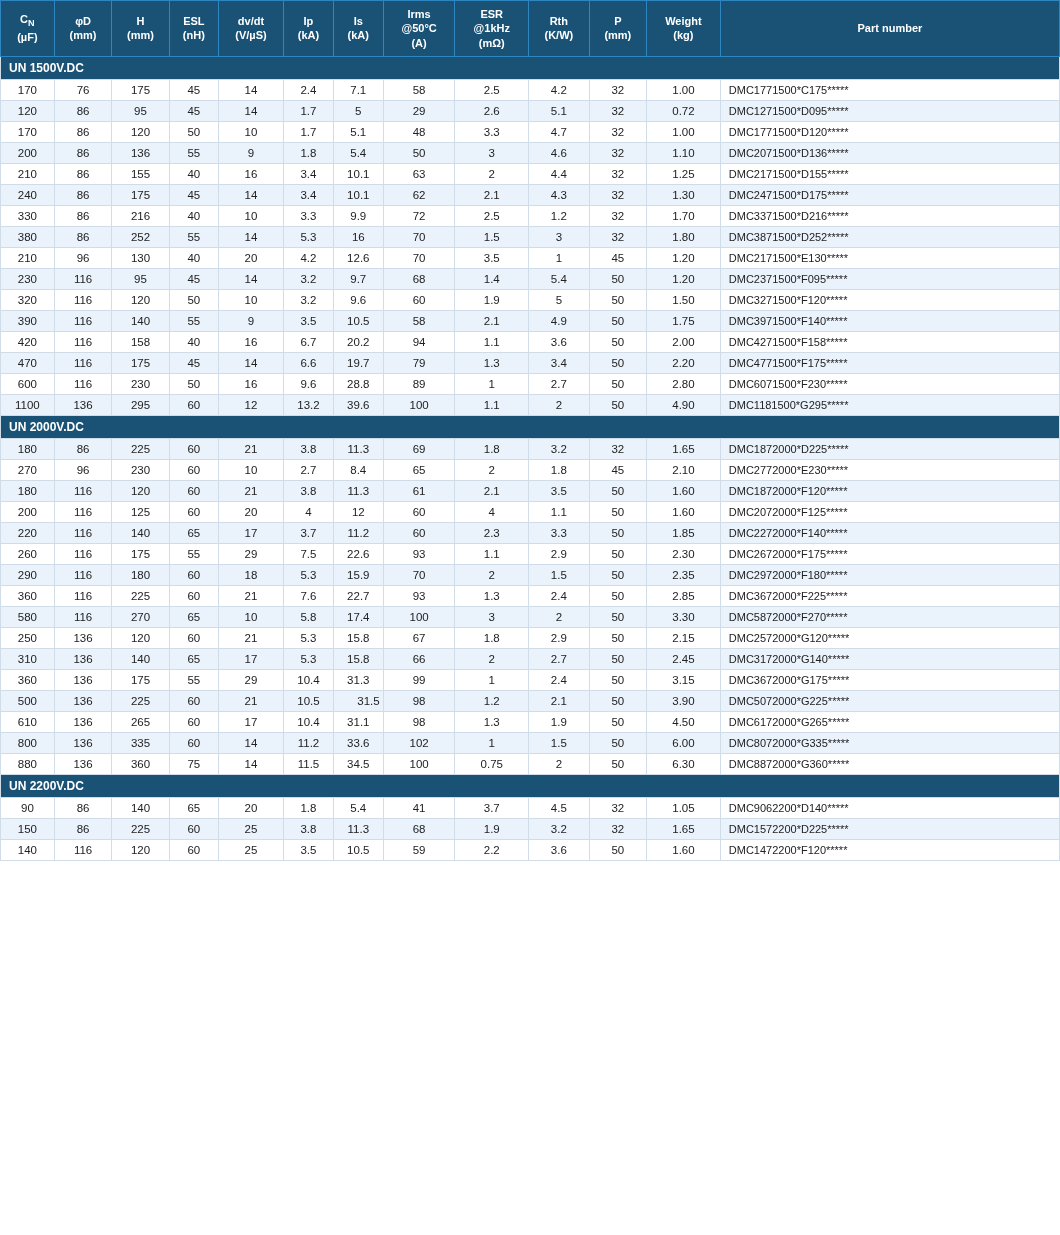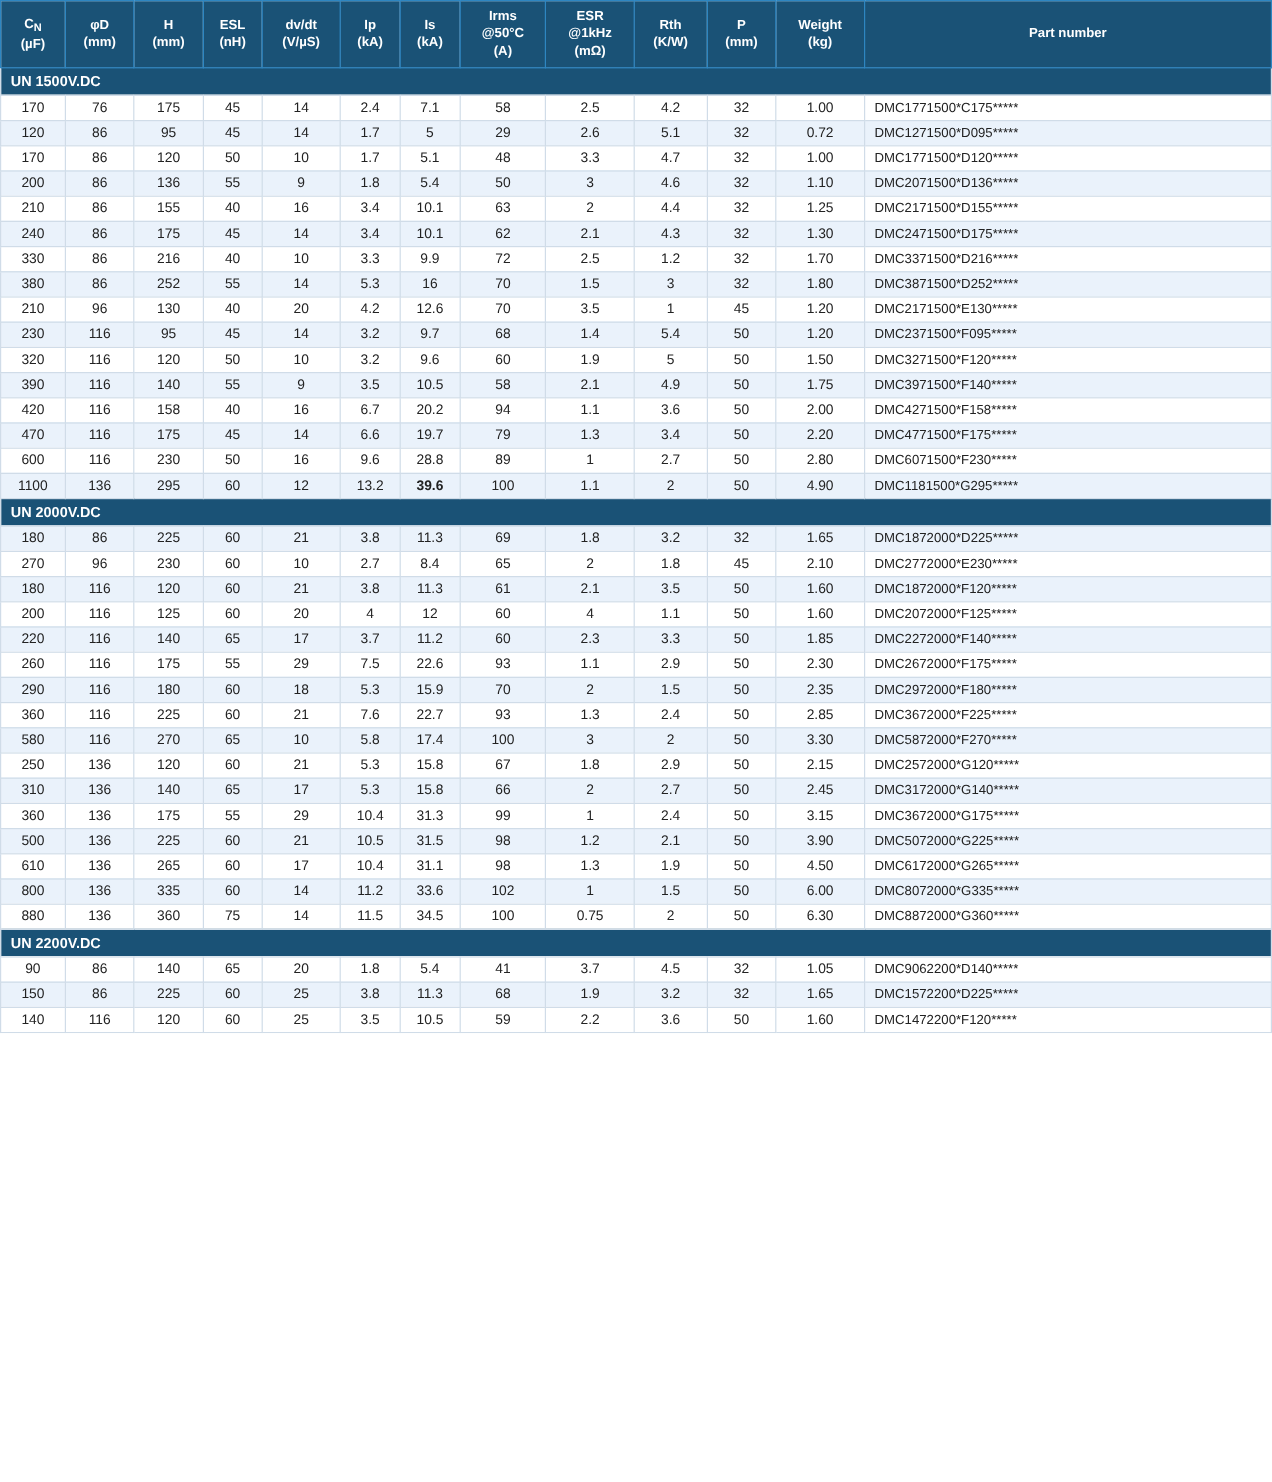--- a/index.html
+++ b/index.html
@@ -300,21 +300,21 @@
         <td style="background: inherit;">2.80</td>
         <td class="part-number-col" style="background: inherit;">DMC6071500*F230*****</td>
       </tr>
       <tr style="background: rgb(234, 242, 251);">
         <td style="background: inherit;">1100</td>
         <td style="background: inherit;">136</td>
         <td style="background: inherit;">295</td>
         <td style="background: inherit;">60</td>
         <td style="background: inherit;">12</td>
         <td style="background: inherit;">13.2</td>
-        <td style="background: inherit; font-weight: bold;">39.6</td>
+        <td style="background: inherit;">39.6</td>
         <td style="background: inherit;">100</td>
         <td style="background: inherit;">1.1</td>
         <td style="background: inherit;">2</td>
         <td style="background: inherit;">50</td>
         <td style="background: inherit;">4.90</td>
         <td class="part-number-col" style="background: inherit;">DMC1181500*G295*****</td>
       </tr>
       <tr class="section-header">
         <td colspan="13">UN 2000V.DC</td>
       </tr>
@@ -498,21 +498,21 @@
         <td style="background: inherit;">3.15</td>
         <td class="part-number-col" style="background: inherit;">DMC3672000*G175*****</td>
       </tr>
       <tr style="background: rgb(234, 242, 251);">
         <td style="background: inherit;">500</td>
         <td style="background: inherit;">136</td>
         <td style="background: inherit;">225</td>
         <td style="background: inherit;">60</td>
         <td style="background: inherit;">21</td>
         <td style="background: inherit;">10.5</td>
-        <td style="background: inherit;">31.5</td>
+        <td style="background: inherit; text-align: right;">31.5</td>
         <td style="background: inherit;">98</td>
         <td style="background: inherit;">1.2</td>
         <td style="background: inherit;">2.1</td>
         <td style="background: inherit;">50</td>
         <td style="background: inherit;">3.90</td>
         <td class="part-number-col" style="background: inherit;">DMC5072000*G225*****</td>
       </tr>
       <tr style="background: rgb(255, 255, 255);">
         <td style="background: inherit;">610</td>
         <td style="background: inherit;">136</td>

